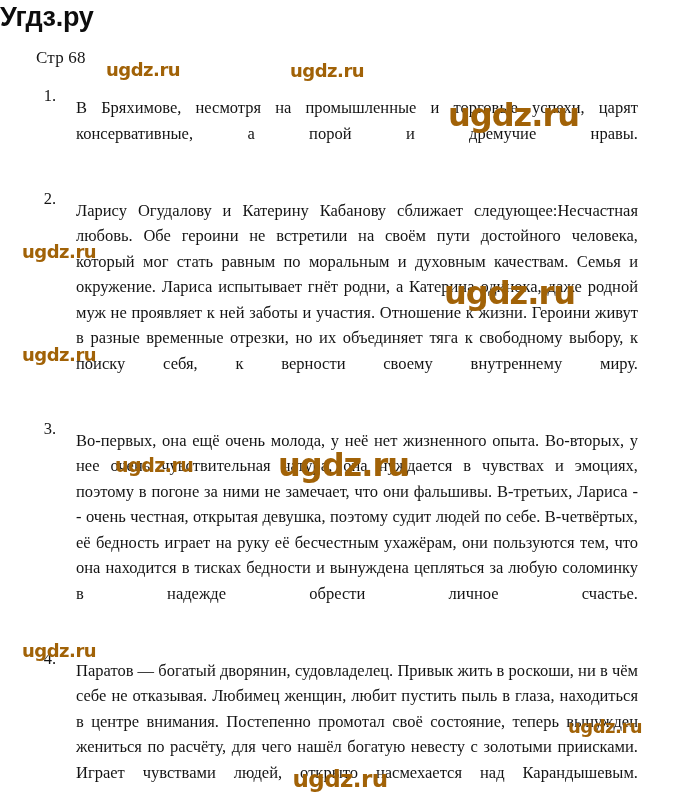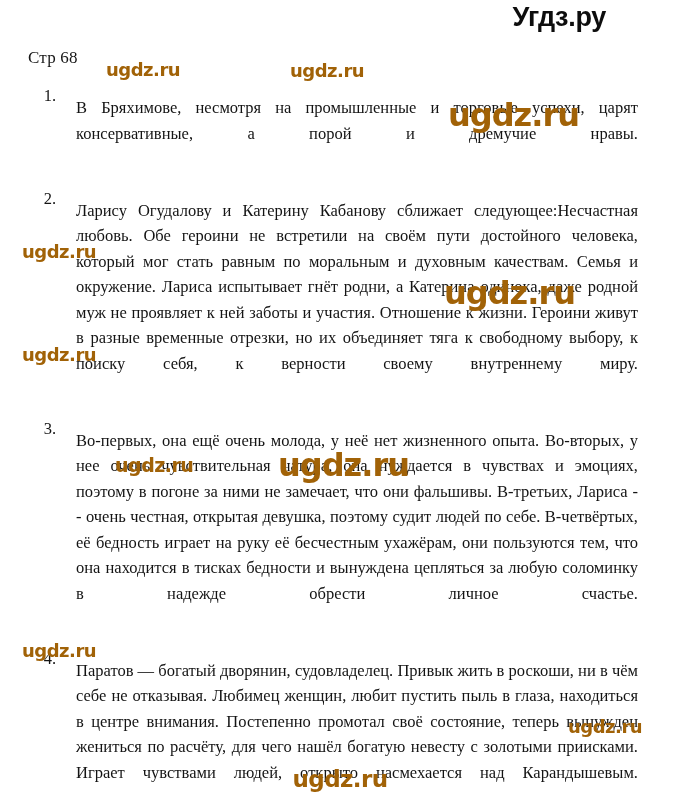--- a/index.html
+++ b/index.html
@@ -15,33 +15,33 @@
     position: relative;
     overflow: hidden;
   }
 
   
   .site-header {
     position: absolute;
     top: 2px;
     left: 0;
     width: 606px;
-    text-align: right;
+    text-align: left;
     font-family: "Liberation Sans", sans-serif;
     font-weight: bold;
     font-size: 27px;
     letter-spacing: -0.3px;
     color: #0d0d0d;
   }
 
   
   .page-label {
     position: absolute;
     top: 48px;
-    left: 28px;
+    left: 36px;
     font-size: 17px;
     font-family: "Liberation Serif", serif;
     color: #161616;
     letter-spacing: 0.2px;
   }
 
   
   .answers {
     position: absolute;
     top: 83px;

